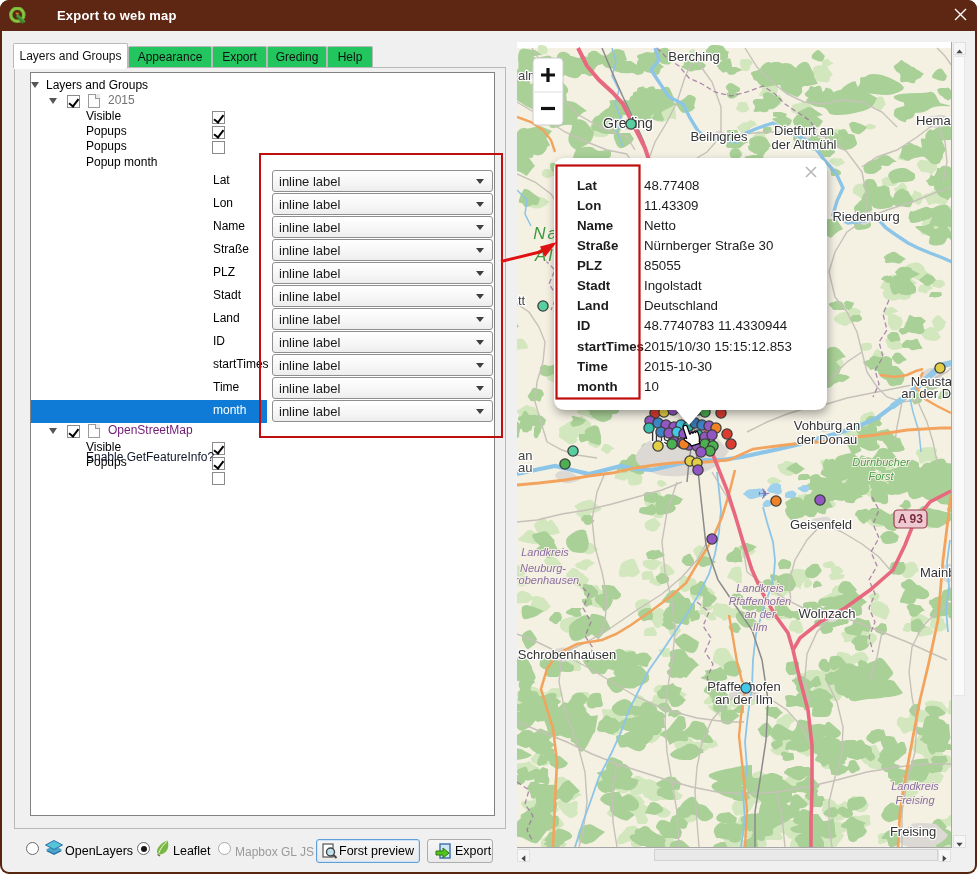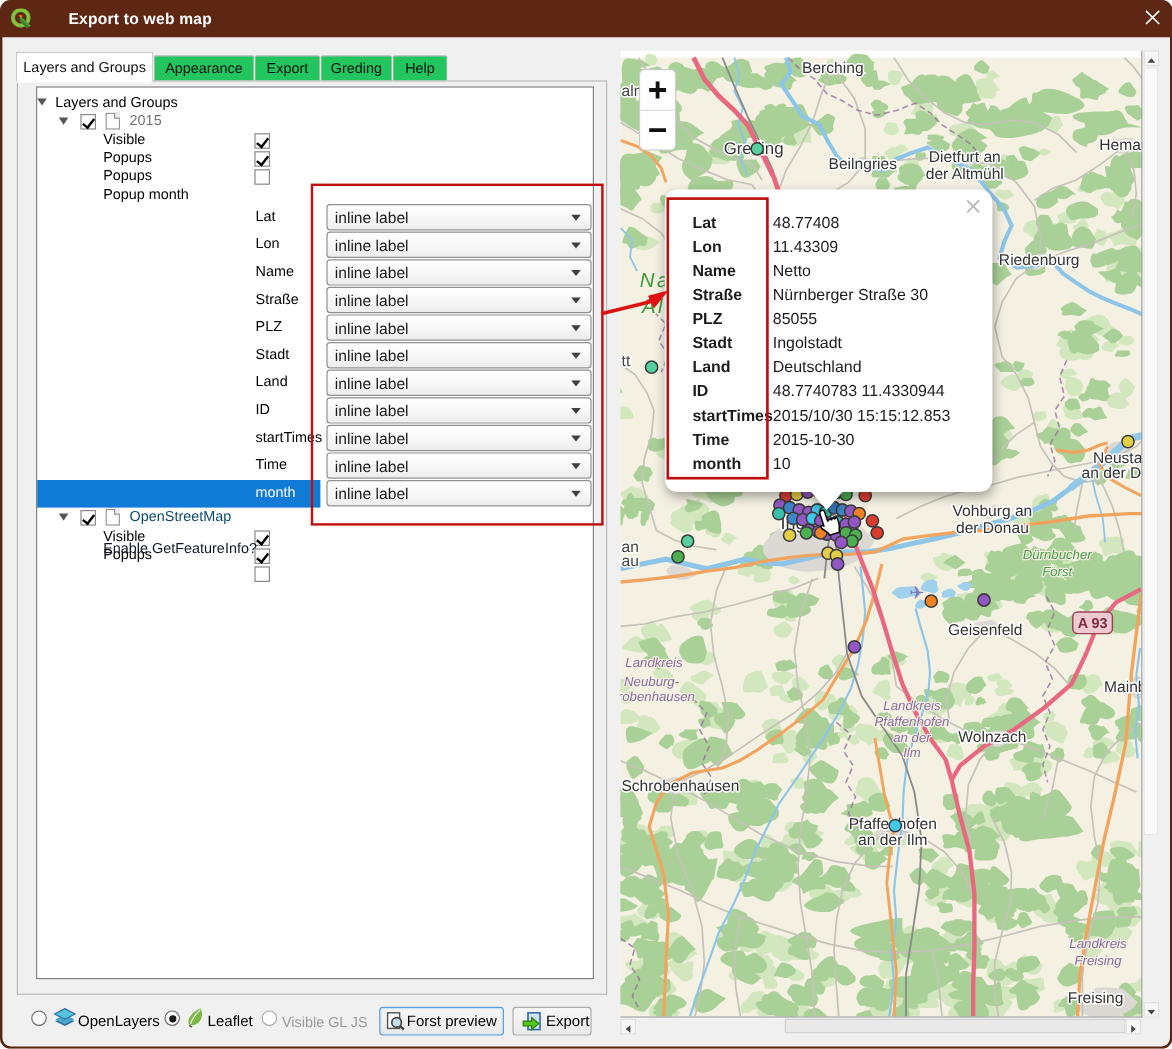--- a/index.html
+++ b/index.html
@@ -134,21 +134,21 @@
 <div class="row" style="left:213px;top:403px;color:#ffffff">month</div>
 <div class="combo" style="top:400px">
       <span>inline label</span>
       <div class="arr"></div>
     </div>
 <div class="tri" style="left:49px;top:428px"></div>
 <div class="cb" style="left:67px;top:425px">
       <div class="ck"></div>
     </div>
 <div class="page" style="left:88px;top:424px"></div>
-<div class="row" style="left:108px;top:423px;color:#0c4a6e">OpenStreetMap</div>
+<div class="row" style="left:108px;top:423px;color:#701a75">OpenStreetMap</div>
 <div class="row" style="left:86px;top:440px;color:#000">Visible</div>
 <div class="cb" style="left:212px;top:442px">
       <div class="ck"></div>
     </div>
 <div class="row" style="left:86px;top:455px;color:#000">Popups</div>
 <div class="cb" style="left:212px;top:457px">
       <div class="ck"></div>
     </div>
 <div class="row" style="left:86px;top:450px;color:#0f172a">Enable GetFeatureInfo?</div>
 <div class="cb" style="left:212px;top:472px"></div>
@@ -161,21 +161,21 @@
 </svg>
 <div class="blabel" style="left:65px;top:844px">OpenLayers</div>
 <div class="radio on" style="left:137px;top:842px"></div>
 <svg width="18" height="18" style="position:absolute;left:154px;top:839px" viewBox="0 0 18 18">
 <path d="M 13.5,1.5 C 15,6 14.5,10.5 11,13.5 C 8.5,15.5 5.5,15.8 4,15 C 2.8,14.2 2.5,11 4.5,8 C 6.8,4.6 10.5,2.4 13.5,1.5 Z" fill="#79b843"></path>
 <path d="M 13,2.5 C 10,5 6.5,9 4.8,14.2" stroke="#ffffff" stroke-width="0.9" fill="none"></path>
 <path d="M 3.5,15.5 l 2.5,1.5" stroke="#6b5a3f" stroke-width="1.2"></path>
 </svg>
 <div class="blabel" style="left:173px;top:844px">Leaflet</div>
 <div class="radio dis" style="left:218px;top:842px"></div>
-<div class="blabel" style="left:235px;top:845px;color:#9a9a9a;font-size:12px">Visible GL JS</div>
+<div class="blabel" style="left:235px;top:845px;color:#9a9a9a;font-size:12px">Mapbox GL JS</div>
 <div class="btn focus" style="left:316px;top:839px;width:104px">
       <svg width="17" height="17" viewBox="0 0 17 17" style="position:absolute;left:4px;top:3px">
         <rect x="2" y="1" width="10" height="13" fill="#ffffff" stroke="#555" stroke-width="1.2"></rect>
         <circle cx="9.5" cy="9" r="4" fill="#bfe0ee" stroke="#444" stroke-width="1.4"></circle>
         <path d="M 12.5,12 L 15.5,15" stroke="#444" stroke-width="2"></path>
       </svg>
       <span style="position:absolute;left:22px;top:4px">Forst preview</span>
     </div>
 <div class="btn" style="left:427px;top:839px;width:66px">
       <svg width="17" height="17" viewBox="0 0 17 17" style="position:absolute;left:7px;top:3px">

